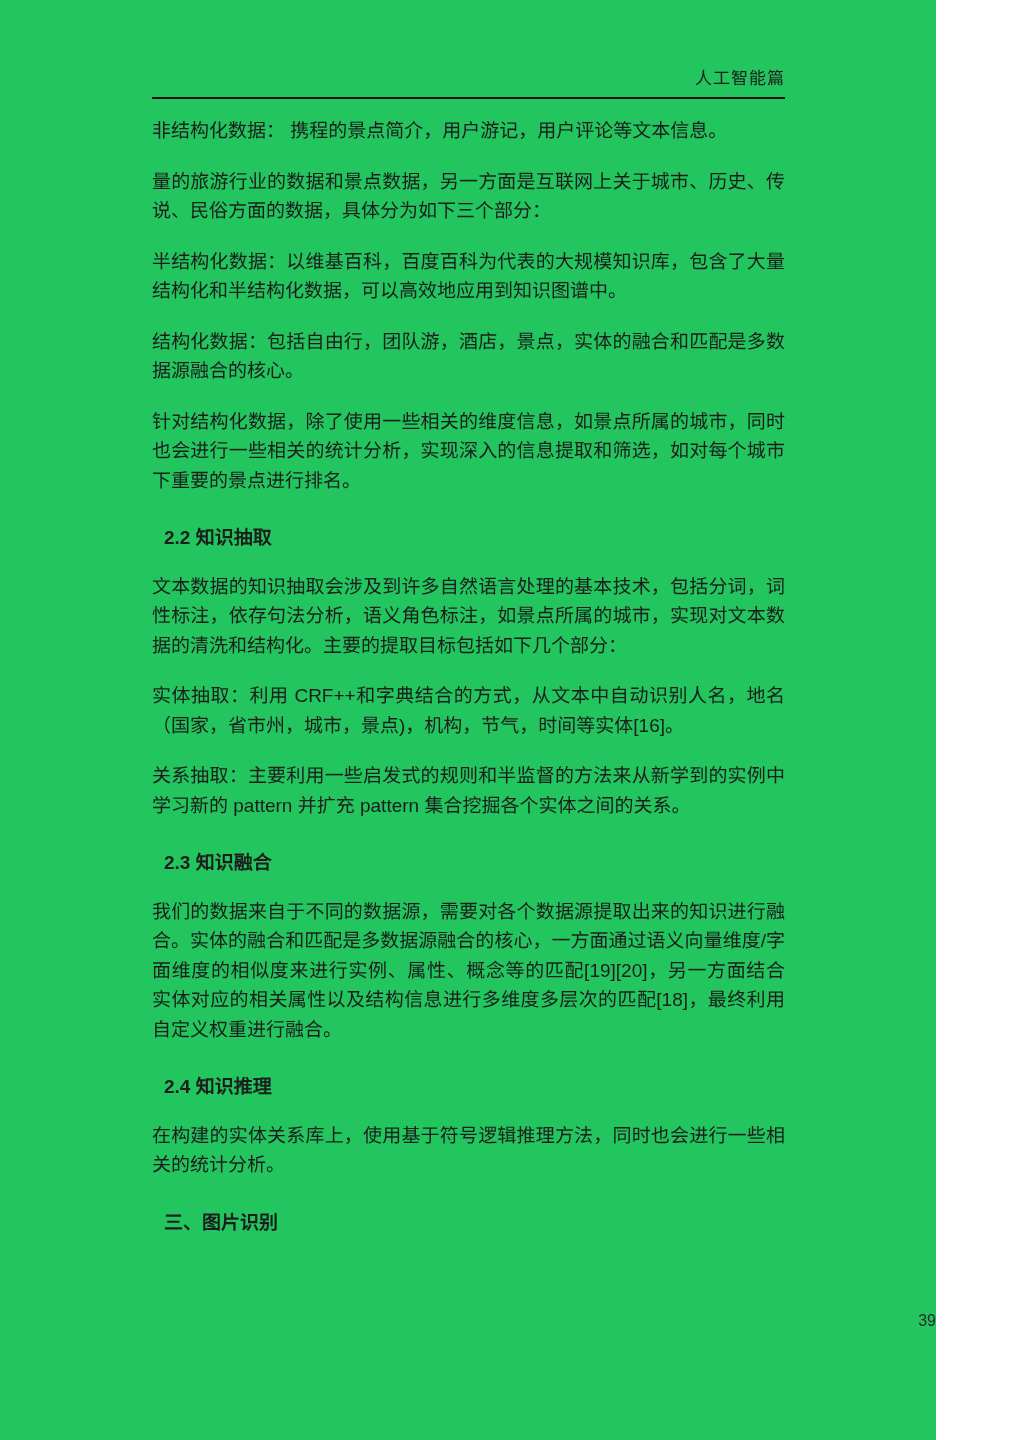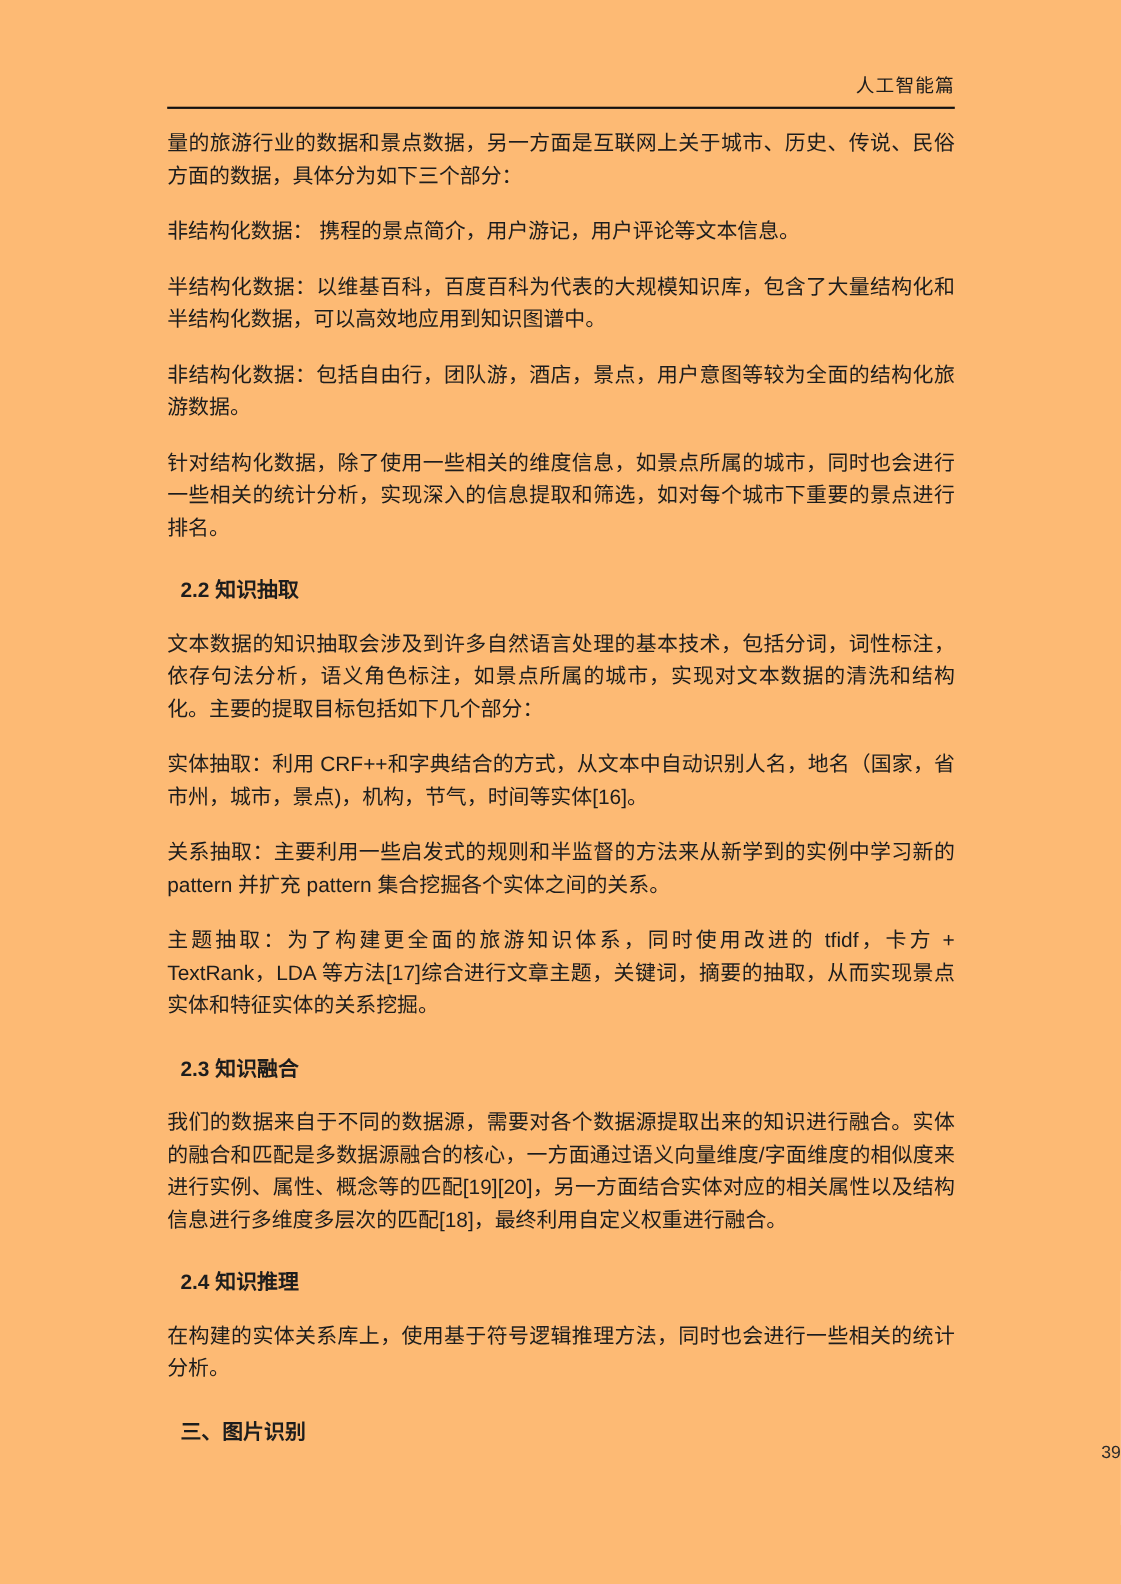--- a/index.html
+++ b/index.html
@@ -1,20 +1,20 @@
 <!DOCTYPE html>
 <html lang="zh-CN"><head>
 <meta charset="utf-8">
 <style>
   html, body { margin: 0; padding: 0; background: #ffffff; }
   .page {
     position: relative;
-    width: 1019px;
+    width: 936px;
     height: 1440px;
-    background: #fdba74;
+    background: #22c55e;
     color: #1d1d1d;
     font-family: "Liberation Sans", sans-serif;
     overflow: hidden;
     box-sizing: border-box;
   }
   .page-header {
     margin: 0 151px 0 152px;
     padding: 68px 0 8px 0;
     border-bottom: 2px solid #111111;
     text-align: right;
@@ -52,31 +52,30 @@
 </head>
 <body>
 
 <div class="page">
 
   <header class="page-header">
     <span>人工智能篇</span>
   </header>
 
   <main class="page-body">
+    <p>非结构化数据： 携程的景点简介，用户游记，用户评论等文本信息。</p>
     <p>量的旅游行业的数据和景点数据，另一方面是互联网上关于城市、历史、传说、民俗方面的数据，具体分为如下三个部分：</p>
-    <p>非结构化数据： 携程的景点简介，用户游记，用户评论等文本信息。</p>
     <p>半结构化数据：以维基百科，百度百科为代表的大规模知识库，包含了大量结构化和半结构化数据，可以高效地应用到知识图谱中。</p>
-    <p>非结构化数据：包括自由行，团队游，酒店，景点，用户意图等较为全面的结构化旅游数据。</p>
+    <p>结构化数据：包括自由行，团队游，酒店，景点，实体的融合和匹配是多数据源融合的核心。</p>
     <p>针对结构化数据，除了使用一些相关的维度信息，如景点所属的城市，同时也会进行一些相关的统计分析，实现深入的信息提取和筛选，如对每个城市下重要的景点进行排名。</p>
 
     <h2>2.2 知识抽取</h2>
     <p>文本数据的知识抽取会涉及到许多自然语言处理的基本技术，包括分词，词性标注，依存句法分析，语义角色标注，如景点所属的城市，实现对文本数据的清洗和结构化。主要的提取目标包括如下几个部分：</p>
     <p>实体抽取：利用 CRF++和字典结合的方式，从文本中自动识别人名，地名（国家，省市州，城市，景点)，机构，节气，时间等实体[16]。</p>
     <p>关系抽取：主要利用一些启发式的规则和半监督的方法来从新学到的实例中学习新的 pattern 并扩充 pattern 集合挖掘各个实体之间的关系。</p>
-    <p>主题抽取：为了构建更全面的旅游知识体系，同时使用改进的 tfidf，卡方 + TextRank，LDA 等方法[17]综合进行文章主题，关键词，摘要的抽取，从而实现景点实体和特征实体的关系挖掘。</p>
 
     <h2>2.3 知识融合</h2>
     <p>我们的数据来自于不同的数据源，需要对各个数据源提取出来的知识进行融合。实体的融合和匹配是多数据源融合的核心，一方面通过语义向量维度/字面维度的相似度来进行实例、属性、概念等的匹配[19][20]，另一方面结合实体对应的相关属性以及结构信息进行多维度多层次的匹配[18]，最终利用自定义权重进行融合。</p>
 
     <h2>2.4 知识推理</h2>
     <p>在构建的实体关系库上，使用基于符号逻辑推理方法，同时也会进行一些相关的统计分析。</p>
 
     <h2>三、图片识别</h2>
   </main>
 

